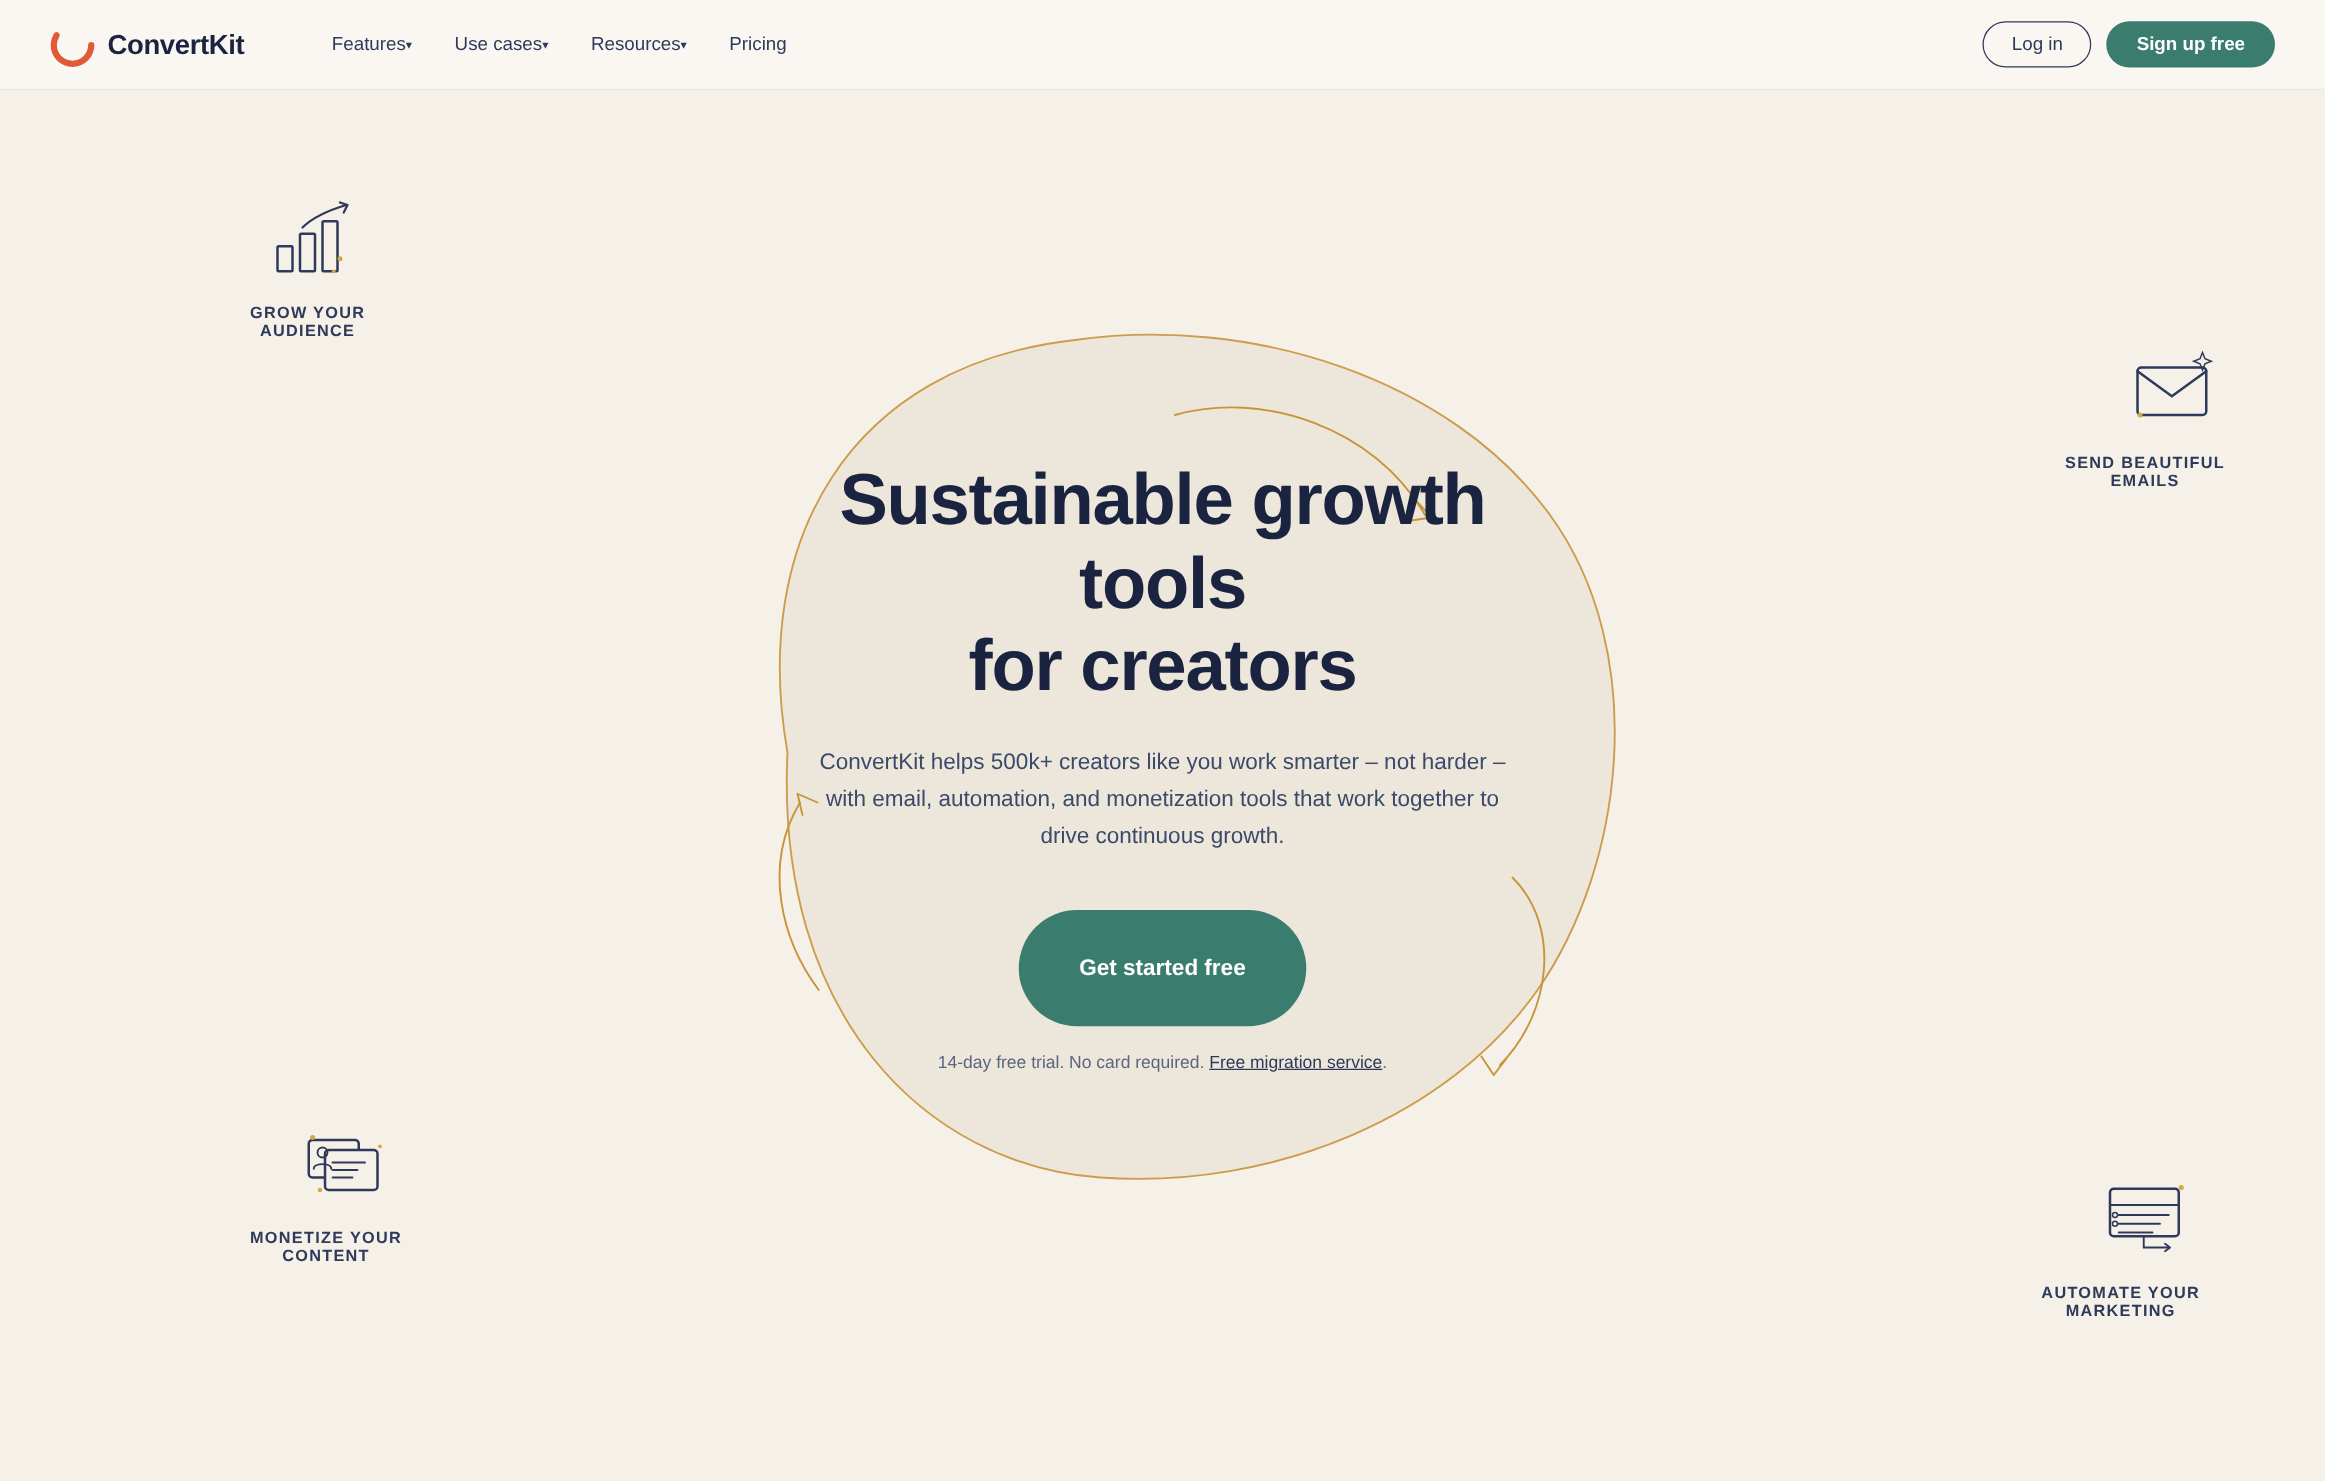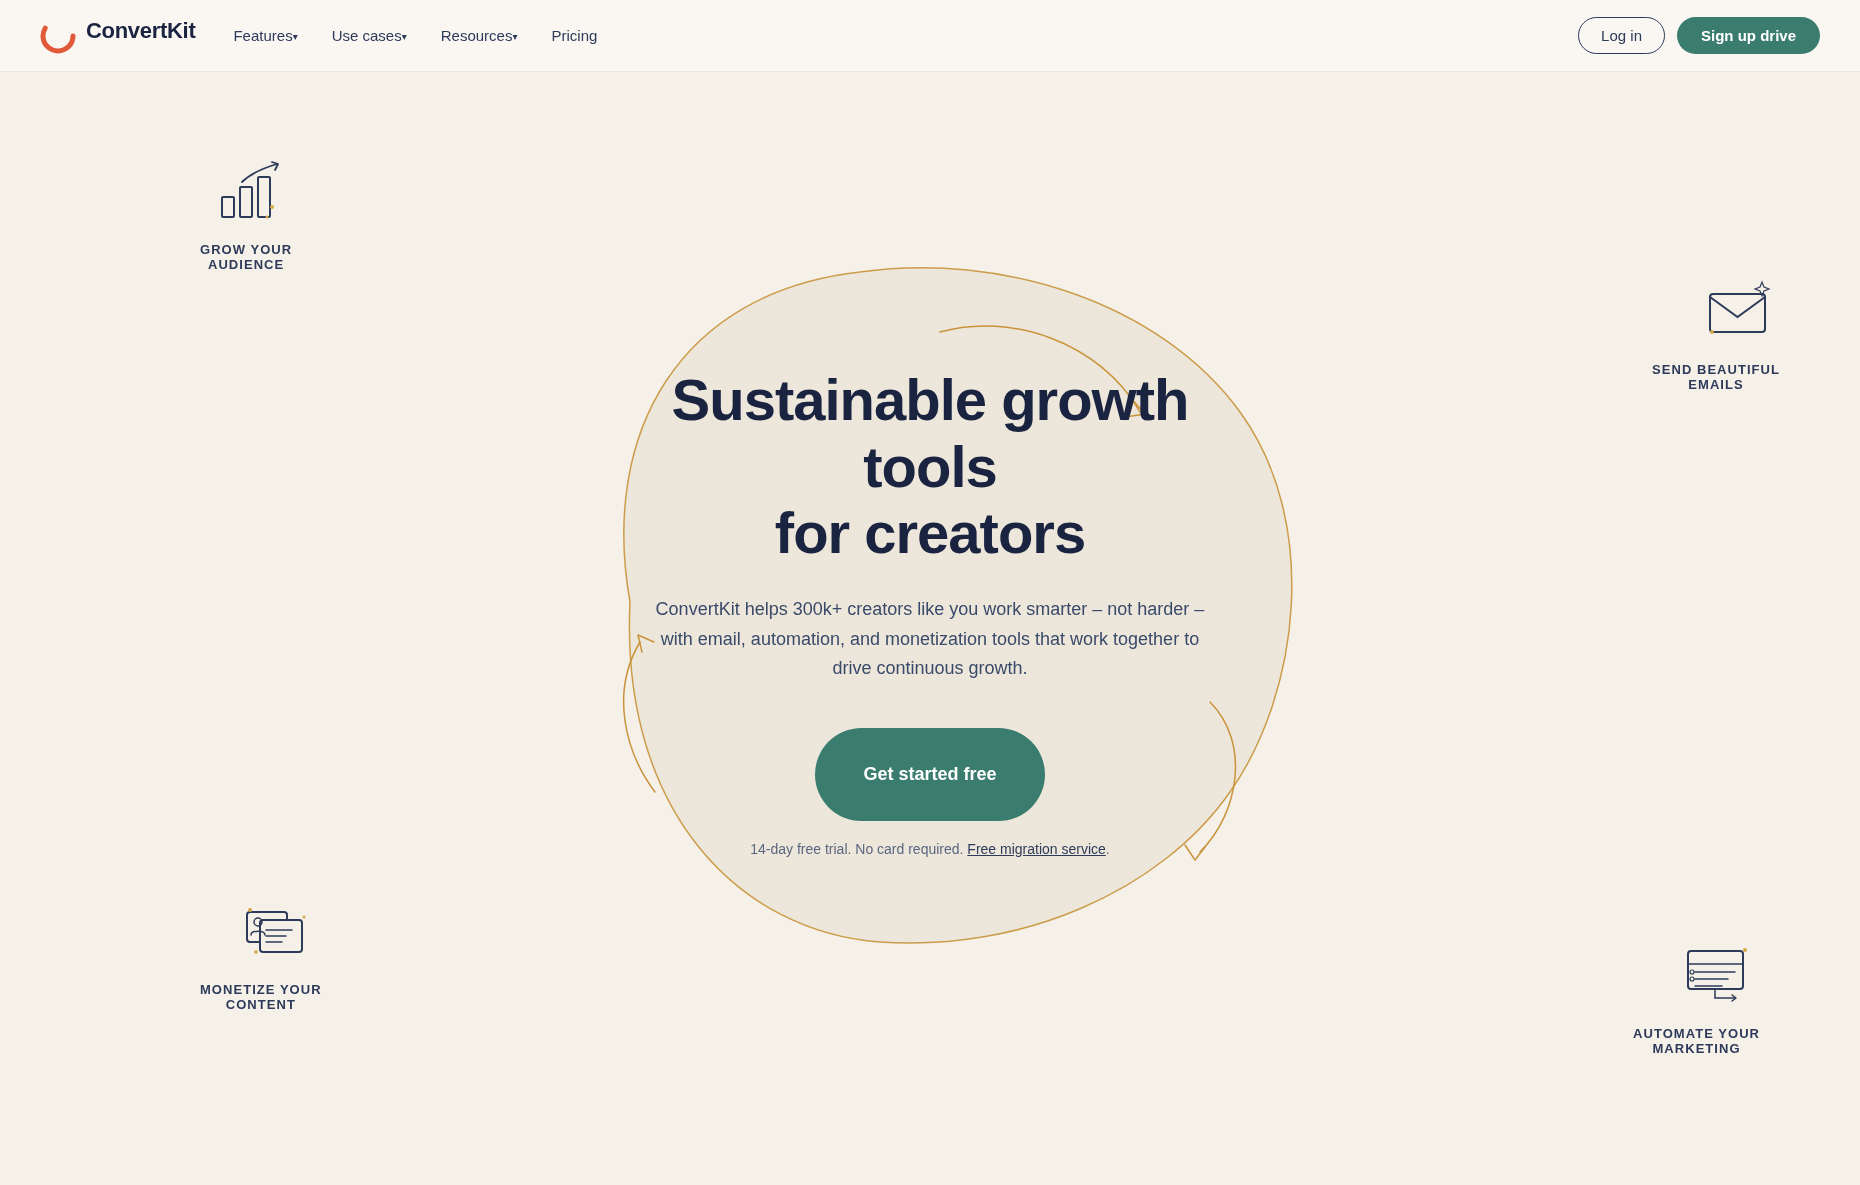--- a/index.html
+++ b/index.html
@@ -18,23 +18,23 @@
       padding: 0 40px;
       height: 72px;
       background: #faf7f2;
       border-bottom: 1px solid rgba(0,0,0,0.06);
       position: relative;
       z-index: 10;
     }
 
     .logo {
       display: flex;
-      align-items: flex-start;
+      align-items: center;
       gap: 10px;
-      margin-right: 24px;
+      margin-right: 56px;
     }
 
     .logo-icon {
       width: 36px;
       height: 36px;
     }
 
     .logo-text {
       font-size: 22px;
       font-weight: 700;
@@ -233,21 +233,21 @@
       <span>Resources</span>
       <span class="chevron">▾</span>
     </a>
     <a class="nav-item">
       <span>Pricing</span>
     </a>
   </div>
 
   <div class="nav-actions">
     <button class="btn-login">Log in</button>
-    <button class="btn-signup">Sign up drive</button>
+    <button class="btn-signup">Sign up free</button>
   </div>
 </nav>
 
 <section class="hero">
 
   <svg class="blob-bg" viewBox="0 0 900 780" fill="none" xmlns="http://www.w3.org/2000/svg">
     <path d="M 150 390 C 120 220 200 80 380 60 C 520 40 680 90 760 200 C 840 310 820 480 750 580 C 680 680 540 740 400 730 C 260 720 140 600 150 390 Z" fill="#ede7da" stroke="#c9933a" stroke-width="1.5" opacity="0.9"></path>
 
     <path d="M 460 120 C 530 100 620 130 660 200" stroke="#c9933a" stroke-width="1.5" fill="none" stroke-linecap="round"></path>
     <path d="M 650 185 L 665 202 L 645 205" stroke="#c9933a" stroke-width="1.5" fill="none" stroke-linecap="round" stroke-linejoin="round"></path>
@@ -337,21 +337,21 @@
       <div style="font-size:13px;font-weight:800;color:#2d3a5a;letter-spacing:0.08em;text-align:center;">AUTOMATE YOUR</div>
       <div style="font-size:13px;font-weight:800;color:#2d3a5a;letter-spacing:0.08em;text-align:center;">MARKETING</div>
     </div>
   </div>
 
   <div class="hero-center">
     <h1 class="hero-title">
       <span>Sustainable growth tools</span><br>
       <span>for creators</span>
     </h1>
-    <p class="hero-subtitle">ConvertKit helps 300k+ creators like you work smarter – not harder – with email, automation, and monetization tools that work together to drive continuous growth.</p>
+    <p class="hero-subtitle">ConvertKit helps 500k+ creators like you work smarter – not harder – with email, automation, and monetization tools that work together to drive continuous growth.</p>
     <button class="btn-cta">Get started free</button>
     <br>
     <p class="hero-trial">
       <span>14-day free trial. No card required.</span>
       <a href="#">Free migration service</a><span>.</span>
     </p>
   </div>
 
 </section>
 

